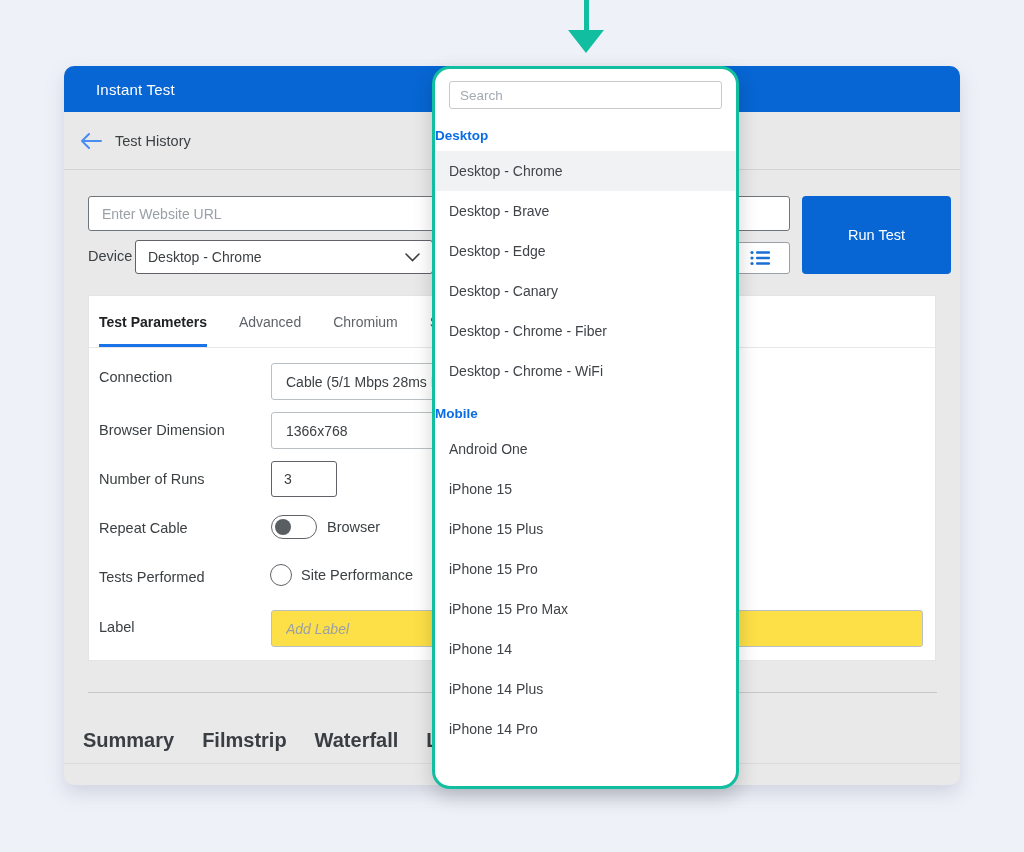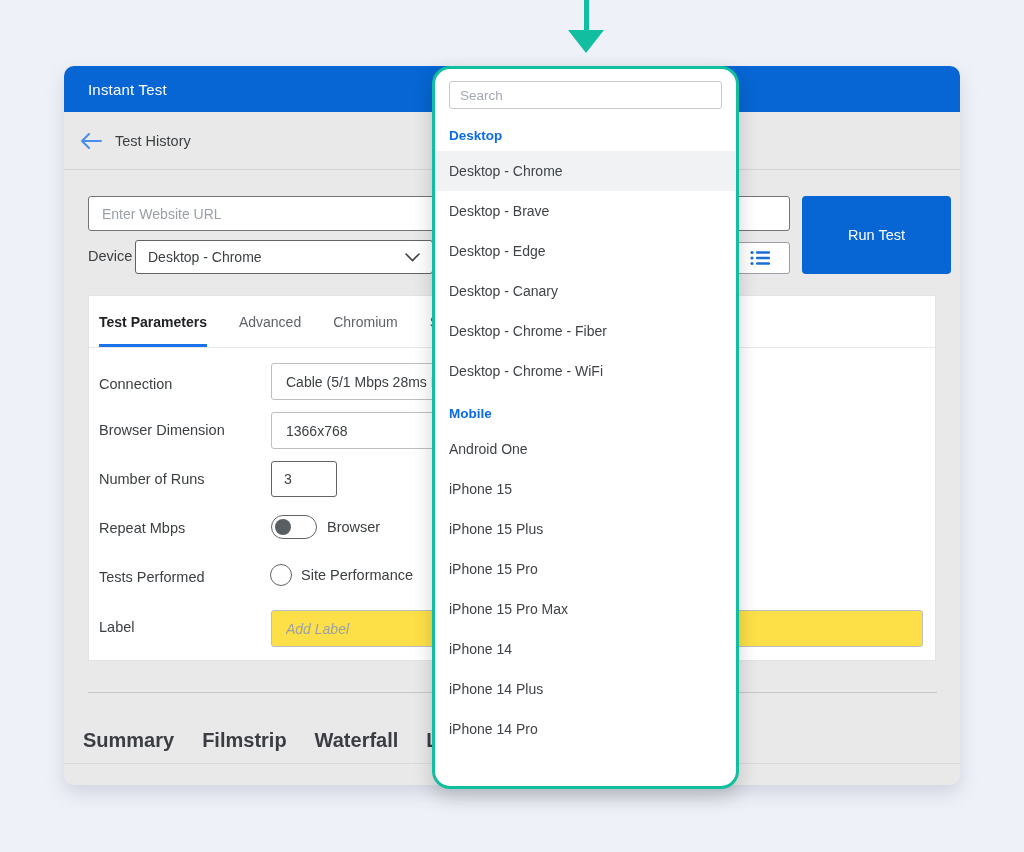--- a/index.html
+++ b/index.html
@@ -16,21 +16,21 @@
   .arrow-stem { position:absolute; left:584px; top:0; width:5px; height:30px; background:#11bfa0; z-index:30; }
   .arrow-head { position:absolute; left:568px; top:30px; width:0; height:0; z-index:30;
     border-left:18px solid transparent; border-right:18px solid transparent; border-top:23px solid #11bfa0; }
 
   
   .card { position:absolute; left:64px; top:66px; width:896px; height:719px;
     background:#e9e9ea; border-radius:10px; box-shadow:0 8px 18px rgba(130,140,160,.28); z-index:1; }
 
   .app-header { position:absolute; left:0; top:0; width:896px; height:46px;
     background:#0766d3; border-radius:10px 10px 0 0; display:flex; align-items:center; padding-left:24px; }
-  .app-title { color:#fff; font-size:15px; font-weight:500; letter-spacing:.2px; }
+  .app-title { color:#fff; font-size:15px; font-weight:500; letter-spacing:.2px;margin-left:8px; }
 
   .history-row { position:absolute; left:0; top:46px; width:896px; height:58px;
     border-bottom:1px solid #d2d3d4; display:flex; align-items:center; padding-left:16px; }
   .back-btn { display:flex; align-items:center; gap:13px; cursor:pointer;text-align:center; }
   .back-icon { width:22px; height:16px; }
   .history-label { font-size:14.5px; color:#3c4043; }
 
   .url-input { position:absolute; left:24px; top:130px; width:702px; height:35px;
     background:#fff; border:1.5px solid #70757a; border-radius:3px;
     font-size:14px; padding-left:13px; color:#3c4043; font-family:"Liberation Sans",sans-serif; }
@@ -88,21 +88,21 @@
   .divider-2 { position:absolute; left:0; top:697px; width:896px; height:1px; background:#dadbdc; }
 
   
   .dropdown { position:absolute; left:432px; top:66px; width:307px; height:723px;
     background:#fff; border:3px solid #11bfa0; border-radius:18px;
     box-shadow:0 8px 20px rgba(0,0,0,.18); z-index:20; overflow:hidden; }
   .dd-search-wrap { padding:12px 14px 10px 14px; }
   .dd-search { width:100%; height:28px; border:1px solid #c6cacd; border-radius:3px;
     font-size:13.5px; padding-left:10px; color:#3c4043; font-family:"Liberation Sans",sans-serif; }
   .dd-search::placeholder { color:#a3a9b0; }
-  .dd-section-header { height:32px; display:flex; align-items:center; padding-left:14px;
+  .dd-section-header { height:32px; display:flex; align-items:center; 
     color:#0b6ce4; font-weight:bold; font-size:13.5px; }
   .dd-section-header.mt { margin-top:6px; }
   .dd-item { height:40px; display:flex; align-items:center; padding-left:14px;
     font-size:14px; color:#3f4347; cursor:pointer; }
   .dd-item.selected { background:#f1f2f3; }
 </style>
 </head>
 <body>
 
 <div class="arrow-stem"></div>
@@ -147,34 +147,34 @@
   <button class="run-btn">Run Test</button>
 
   <div class="panel">
     <div class="tabbar">
       <div class="tab active">Test Parameters</div>
       <div class="tab">Advanced</div>
       <div class="tab">Chromium</div>
       <div class="tab">Script</div>
     </div>
 
-    <span class="f-label" style="top:80px">Connection</span>
+    <span class="f-label" style="top:73px">Connection</span>
     <div class="sel-box" style="top:67px; width:350px;">
       <span>Cable (5/1 Mbps 28ms RTT)</span>
     </div>
 
     <span class="f-label" style="top:126px">Browser Dimension</span>
     <div class="sel-box" style="top:116px; width:350px;">
       <span>1366x768</span>
     </div>
 
     <span class="f-label" style="top:175px">Number of Runs</span>
     <input class="runs-box" value="3" style="">
 
-    <span class="f-label" style="top:224px">Repeat Mbps</span>
+    <span class="f-label" style="top:224px">Repeat Cable</span>
     <div class="toggle">
       <div class="toggle-knob"></div>
     </div>
     <span class="toggle-state">Browser</span>
 
     <span class="f-label" style="top:273px">Tests Performed</span>
     <div class="radio"></div>
     <span class="radio-label">Site Performance</span>
 
     <span class="f-label" style="top:323px">Label</span>

